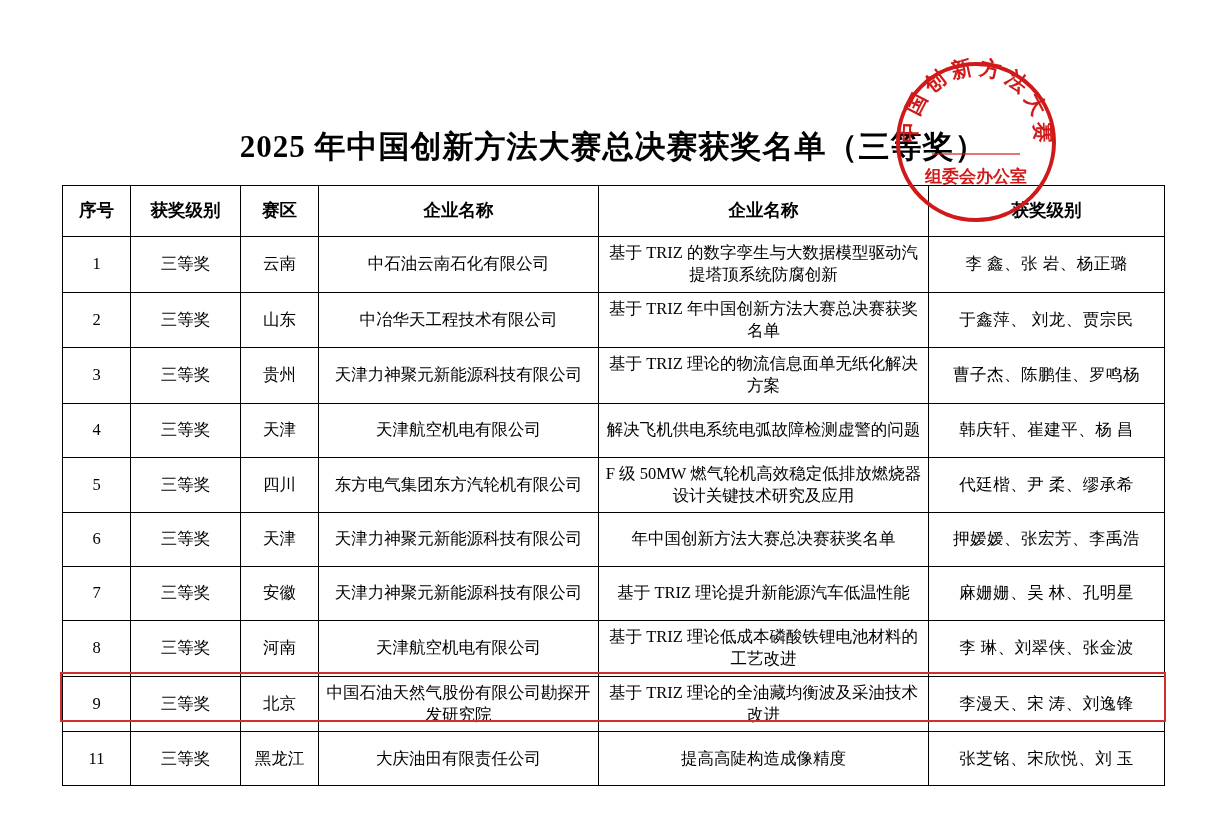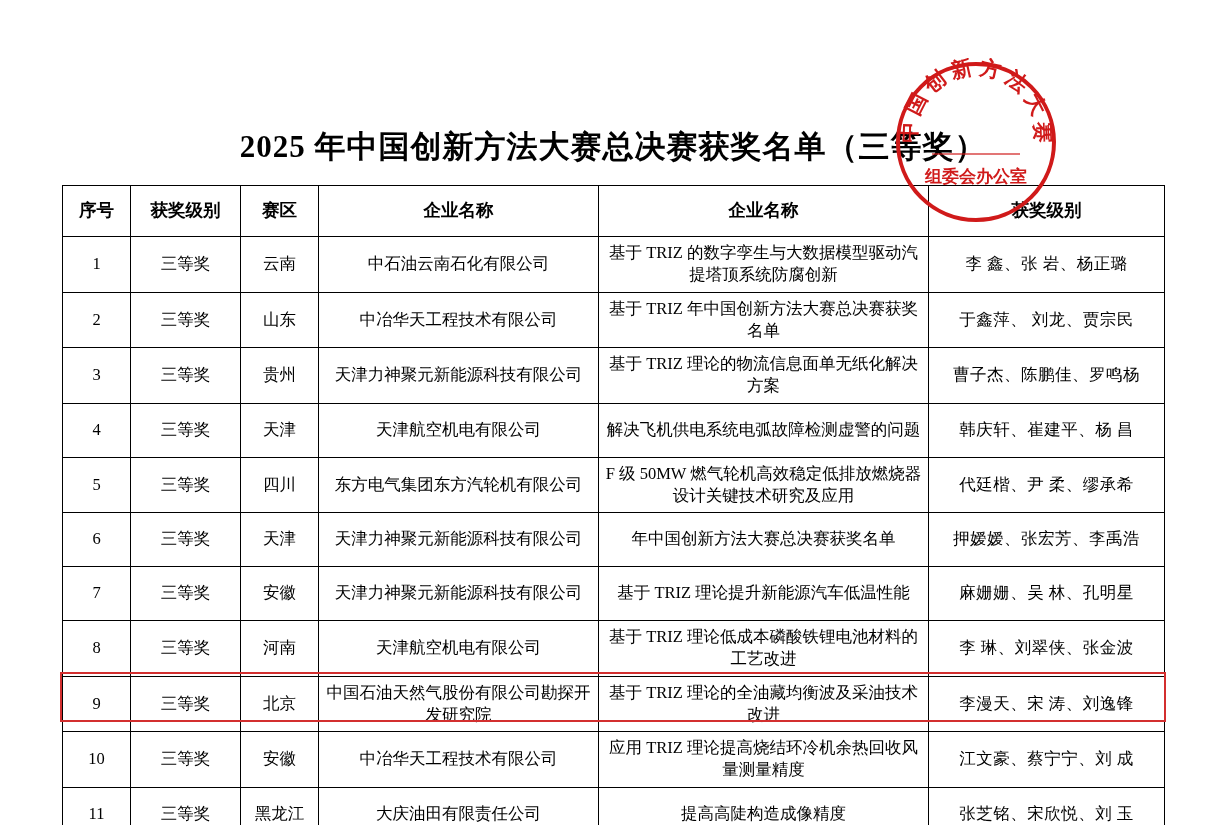--- a/index.html
+++ b/index.html
@@ -204,28 +204,20 @@
         <td class="project">基于 TRIZ 理论低成本磷酸铁锂电池材料的工艺改进</td>
         <td class="members">李 琳、刘翠侠、张金波</td>
       </tr>
       <tr>
         <td class="idx">9</td>
         <td>三等奖</td>
         <td>北京</td>
         <td class="company">中国石油天然气股份有限公司勘探开发研究院</td>
         <td class="project">基于 TRIZ 理论的全油藏均衡波及采油技术改进</td>
         <td class="members">李漫天、宋 涛、刘逸锋</td>
-      </tr>
-      <tr class="highlight">
-        <td class="idx">10</td>
-        <td>三等奖</td>
-        <td>安徽</td>
-        <td class="company">中冶华天工程技术有限公司</td>
-        <td class="project">应用 TRIZ 理论提高烧结环冷机余热回收风量测量精度</td>
-        <td class="members">江文豪、蔡宁宁、刘 成</td>
       </tr>
       <tr>
         <td class="idx">11</td>
         <td>三等奖</td>
         <td>黑龙江</td>
         <td class="company">大庆油田有限责任公司</td>
         <td class="project">提高高陡构造成像精度</td>
         <td class="members">张芝铭、宋欣悦、刘 玉</td>
       </tr>
     </tbody>

